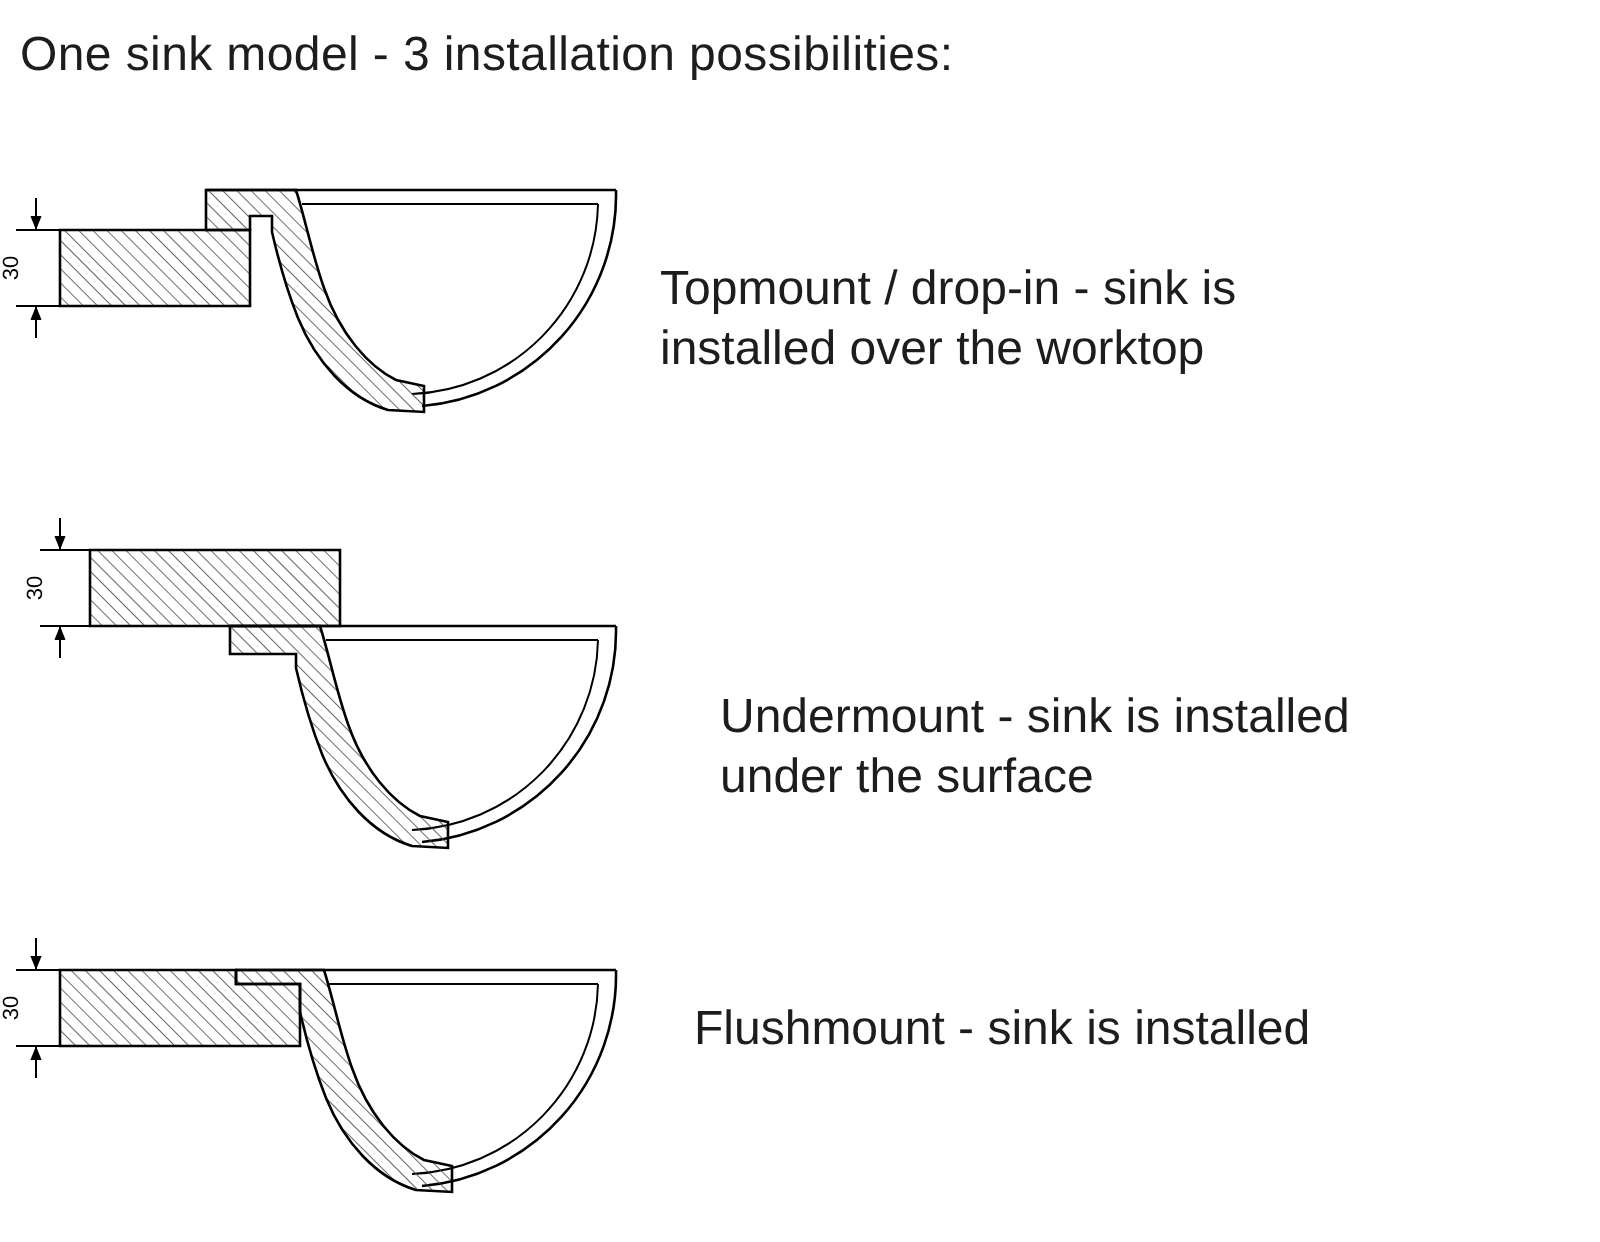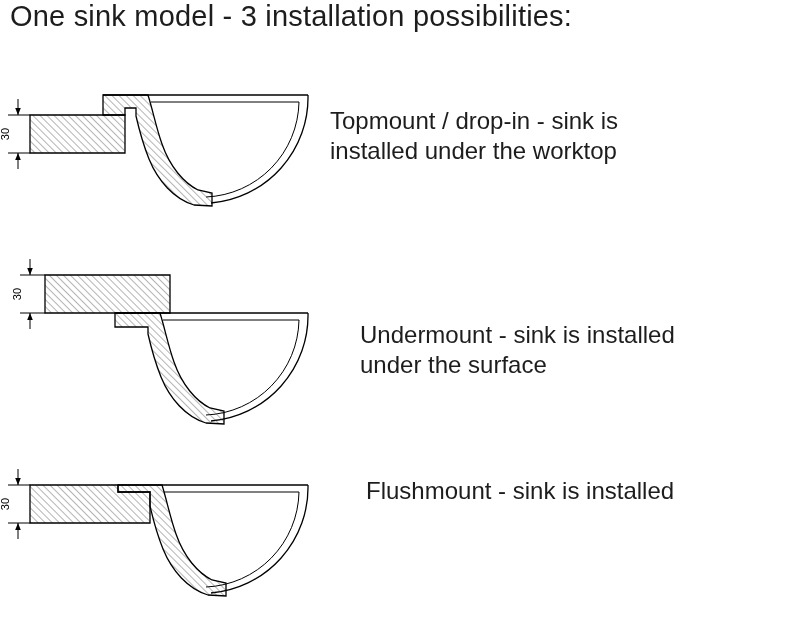--- a/index.html
+++ b/index.html
@@ -5,37 +5,38 @@
   html,body{margin:0;padding:0;background:#fff;}
   .page{
     position:relative;
     width:800px;height:621px;
     background:#ffffff;
     font-family:"Liberation Sans",sans-serif;
     color:#1d1d1d;
     overflow:hidden;
   }
   .title{
-    position:absolute;left:10px;top:0;
-    font-size:29px;font-weight:500;letter-spacing:.2px;
+    position:absolute;left:10px;top:14px;
+    font-size:24px;font-weight:500;letter-spacing:.2px;
     white-space:nowrap;
   }
   .drawing{position:absolute;left:0;}
   .drawing svg{display:block;}
   .caption{
     position:absolute;
     font-size:24px;line-height:30px;font-weight:400;
     white-space:nowrap;
+    margin-top:24px;
   }
   #draw-1{top:55px;}
   #draw-2{top:255px;}
   #draw-3{top:450px;}
   #cap-1{left:330px;top:106px;}
   #cap-2{left:360px;top:320px;}
-  #cap-3{left:366px;top:476px;}
+  #cap-3{left:347px;top:476px;}
   .outline{fill:none;stroke:#000;stroke-width:1.3;}
   .thin{stroke:#000;stroke-width:1;fill:none;}
   .solid{fill:#000;stroke:none;}
   .hatched{stroke:#000;stroke-width:1.3;}
   .dimtext{font-family:"Liberation Sans",sans-serif;font-size:11px;fill:#000;}
 </style>
 </head>
 <body>
 
 <div class="page">
@@ -67,21 +68,21 @@
         <line class="thin" x1="18" y1="44" x2="18" y2="60"></line>
         <line class="thin" x1="18" y1="114" x2="18" y2="98"></line>
         <path class="solid" d="M18,60 L15.2,53 L20.8,53 Z"></path>
         <path class="solid" d="M18,98 L15.2,105 L20.8,105 Z"></path>
         <text class="dimtext" transform="translate(9,79) rotate(-90)" text-anchor="middle">30</text>
       </g>
     </svg>
   </div>
   <div class="caption" id="cap-1">
     <div>Topmount / drop-in - sink is</div>
-    <div>installed under the worktop</div>
+    <div>installed over the worktop</div>
   </div>
 
   <div class="drawing" id="draw-2">
     <svg width="330" height="185" viewBox="0 0 330 185" xmlns="http://www.w3.org/2000/svg">
       <defs>
         <pattern id="hatch-b" patternUnits="userSpaceOnUse" width="5" height="5" patternTransform="rotate(-45)">
           <line x1="0" y1="0" x2="0" y2="5" stroke="#444" stroke-width="0.8"></line>
         </pattern>
       </defs>
 

